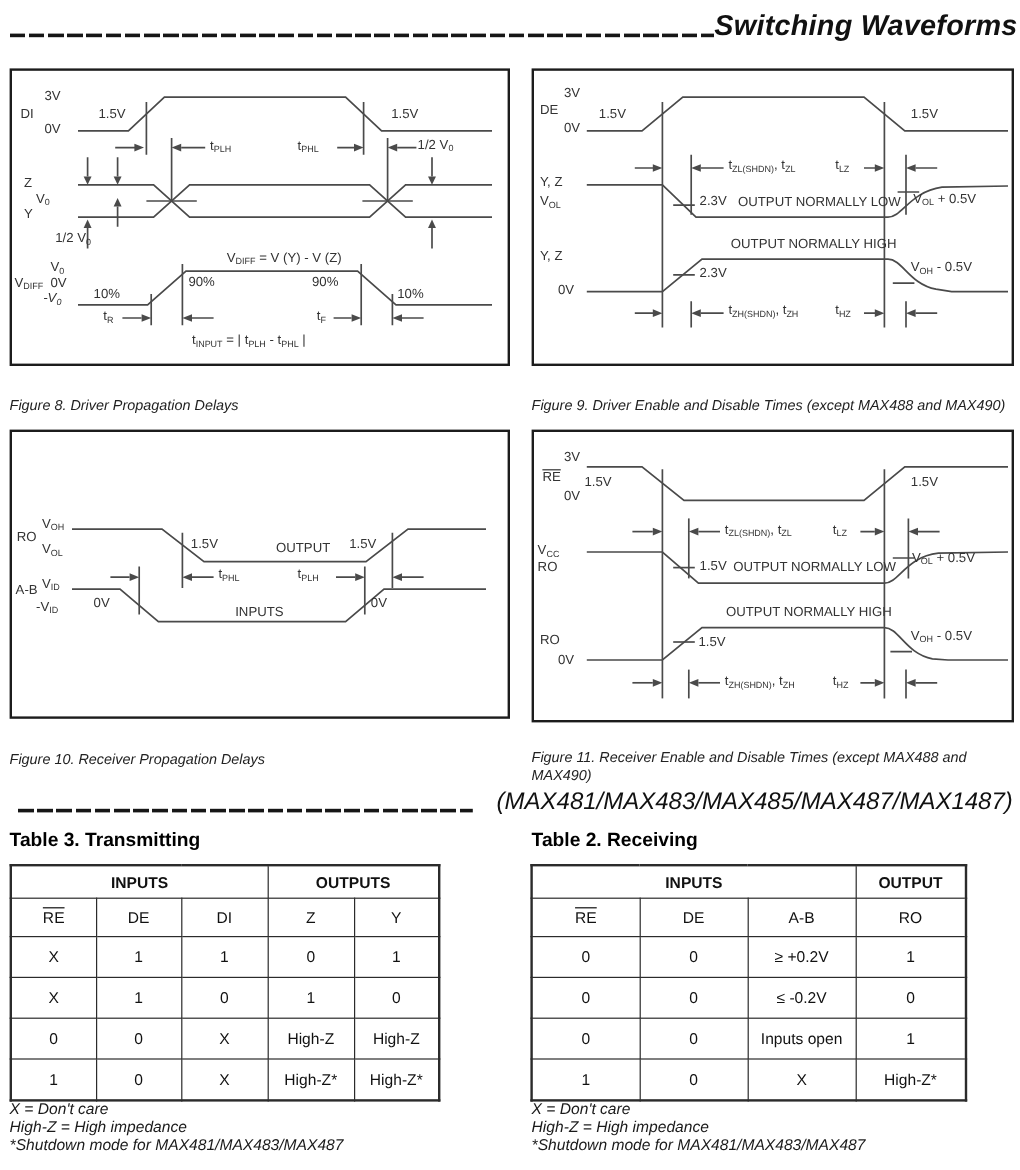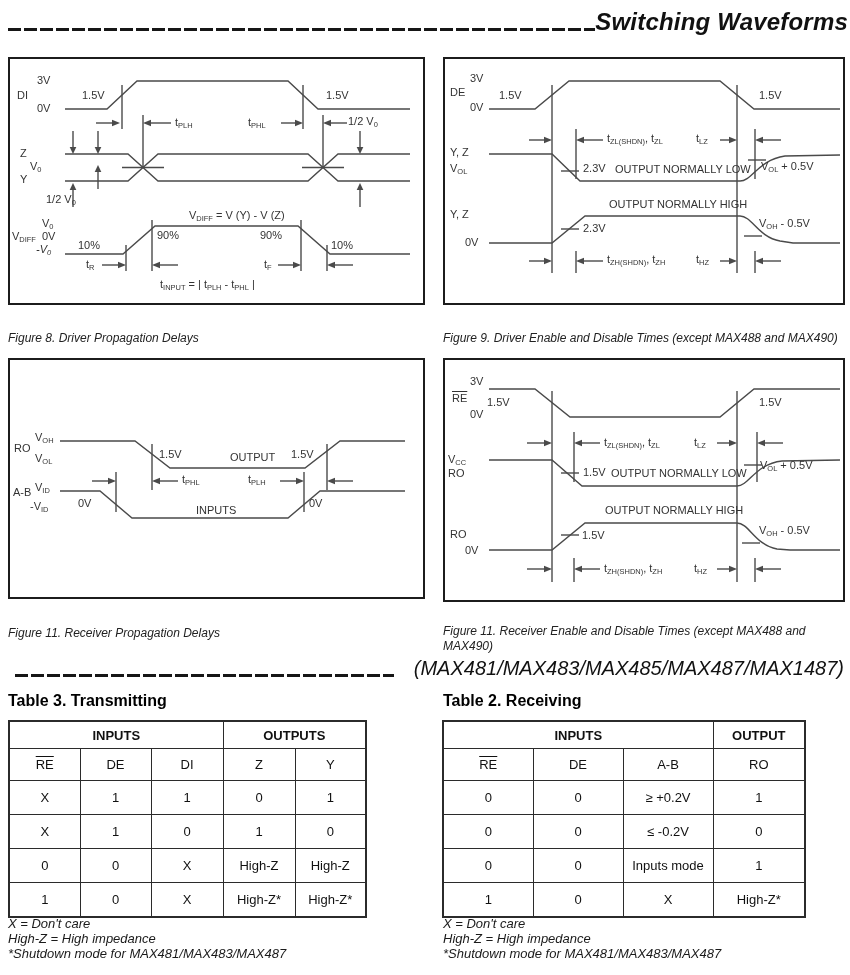--- a/index.html
+++ b/index.html
@@ -198,21 +198,21 @@
   <div class="fl" style="left:281px;top:88px;">1.5V</div>
   <div class="fl" style="left:172px;top:113px;">t<sub>PHL</sub></div>
   <div class="fl" style="left:238px;top:113px;">t<sub>PLH</sub></div>
   <div class="fl" style="left:3px;top:126px;">A-B</div>
   <div class="fl" style="left:25px;top:121px;">V<sub>ID</sub></div>
   <div class="fl" style="left:20px;top:140px;">-V<sub>ID</sub></div>
   <div class="fl" style="left:68px;top:137px;">0V</div>
   <div class="fl" style="left:299px;top:137px;">0V</div>
   <div class="fl" style="left:186px;top:144px;">INPUTS</div>
 </div>
-<div class="caption" style="left:8px;top:610px;width:410px;">Figure 11. Receiver Propagation Delays</div>
+<div class="caption" style="left:8px;top:610px;width:410px;">Figure 10. Receiver Propagation Delays</div>
 
 <div class="figbox" style="left:443px;top:358px;width:398px;height:240px;">
   <svg width="398" height="240" viewBox="0 0 398 240">
     <g class="wf">
       <polyline points="44,29 90,29 125,57 275,57 309,29 395,29"></polyline>
       <line x1="107" y1="31" x2="107" y2="222"></line>
         <line x1="292" y1="31" x2="292" y2="222"></line>
       <line x1="82" y1="83" x2="99" y2="83"></line>
         <line x1="129" y1="72" x2="129" y2="122"></line>
       <line x1="137" y1="83" x2="155" y2="83"></line>
@@ -354,21 +354,21 @@
     </tr>
     <tr>
       <td>0</td>
         <td>0</td>
         <td>≤ -0.2V</td>
         <td>0</td>
     </tr>
     <tr>
       <td>0</td>
         <td>0</td>
-        <td>Inputs mode</td>
+        <td>Inputs open</td>
         <td>1</td>
     </tr>
     <tr>
       <td>1</td>
         <td>0</td>
         <td>X</td>
         <td>High-Z*</td>
     </tr>
   </tbody>
 </table>

